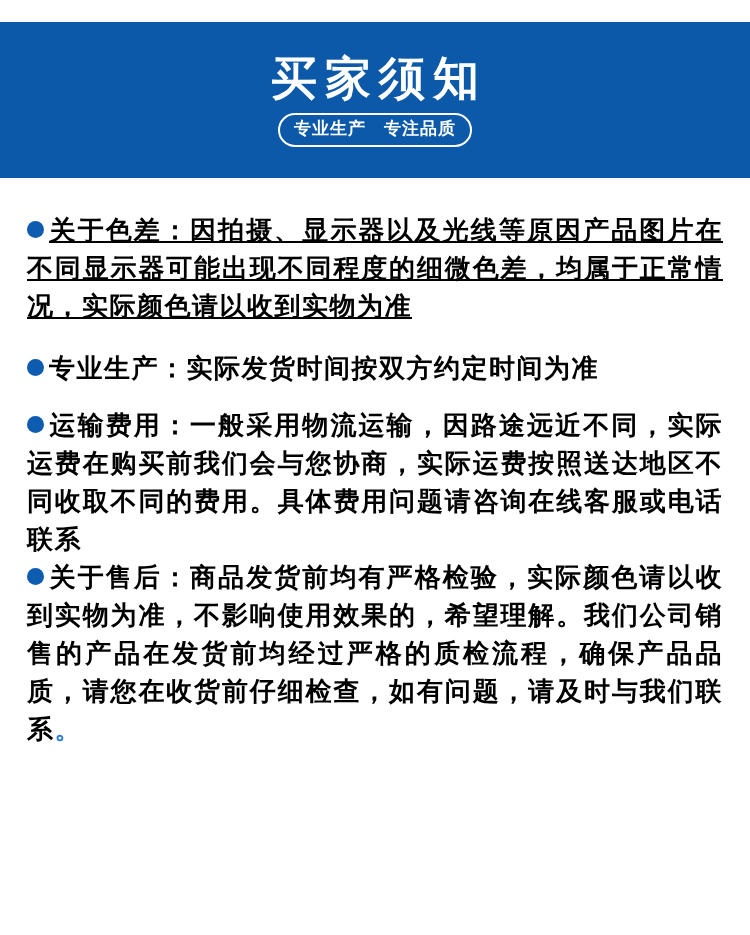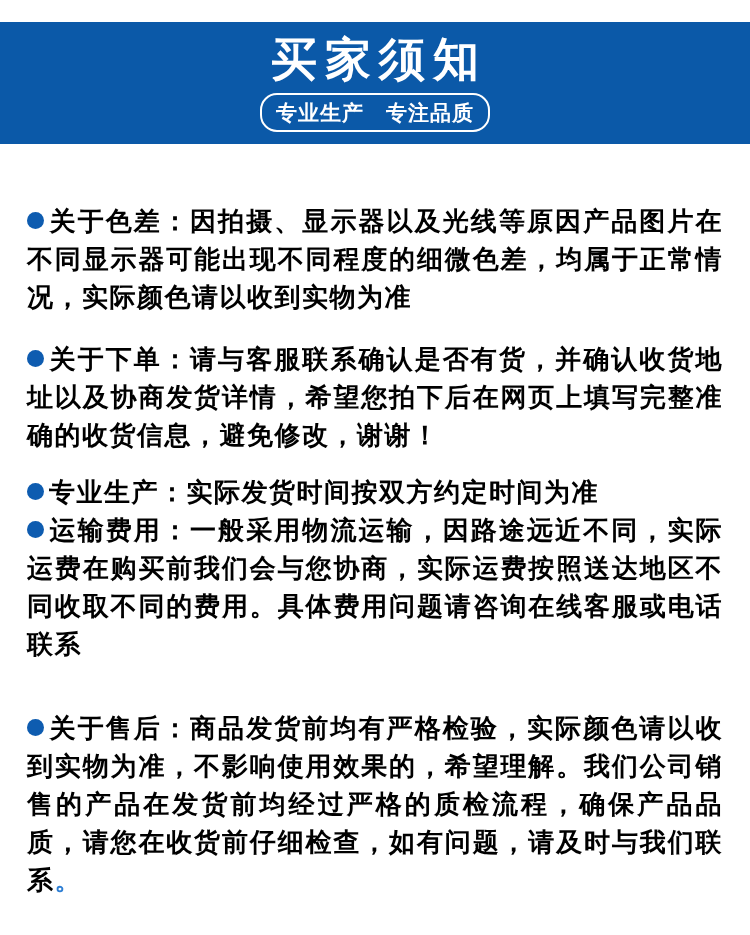--- a/index.html
+++ b/index.html
@@ -14,60 +14,61 @@
     overflow: hidden;
   }
   .page {
     width: 750px;
     height: 935px;
     background: #ffffff;
   }
   
   .banner {
     margin-top: 22px;
-    height: 122px;
+    height: 156px;
     background: #0b59a8;
     display: flex;
     flex-direction: column;
     align-items: center;
     justify-content: center;
     gap: 9px;
   }
   .title {
     margin: 0;
     color: #ffffff;
     font-size: 46px;
     font-weight: bold;
     letter-spacing: 8px;
     padding-left: 8px; 
     line-height: 1.1;
   }
   .badge {
     border: 2px solid #ffffff;
     border-radius: 17px;
     color: #ffffff;
-    font-size: 21px;
+    font-size: 17px;
     font-weight: bold;
     letter-spacing: 1px;
     padding: 4px 14px;
     line-height: 1.3;
     white-space: nowrap;
+    font-family: Liberation Mono, monospace;
   }
   
   .content {
     padding: 0 27px;
     color: #000000;
     font-size: 26px;
     font-weight: bold;
     line-height: 38px;
     letter-spacing: 1.5px;
     text-align: justify;
   }
   .notice { margin: 0; }
-  .notice:nth-child(1) { margin-top: 58px; }
+  .notice:nth-child(1) { margin-top: 33px; text-decoration: underline; }
   .notice:nth-child(2) { margin-top: 24px; }
   .notice:nth-child(3) { margin-top: 19px; }
   .notice:nth-child(4) { }
   .notice:nth-child(5) { margin-top: 46px; }
   .bullet {
     display: inline-block;
     width: 17px;
     height: 17px;
     border-radius: 50%;
     background: #0e5cb0;
@@ -89,23 +90,20 @@
       <span>专业生产　专注品质</span>
     </div>
   </header>
 
   <main class="content">
 
     <p class="notice">
       <span class="bullet"></span><span>关于色差：因拍摄、显示器以及光线等原因产品图片在不同显示器可能出现不同程度的细微色差，均属于正常情况，实际颜色请以收到实物为准</span>
     </p>
 
-    <p class="notice">
-      <span class="bullet"></span><span>关于下单：请与客服联系确认是否有货，并确认收货地址以及协商发货详情，希望您拍下后在网页上填写完整准确的收货信息，避免修改，谢谢！</span>
-    </p>
 
     <p class="notice">
       <span class="bullet"></span><span>专业生产：实际发货时间按双方约定时间为准</span>
     </p>
 
     <p class="notice">
       <span class="bullet"></span><span>运输费用：一般采用物流运输，因路途远近不同，实际运费在购买前我们会与您协商，实际运费按照送达地区不同收取不同的费用。具体费用问题请咨询在线客服或电话联系</span>
     </p>
 
     <p class="notice">

